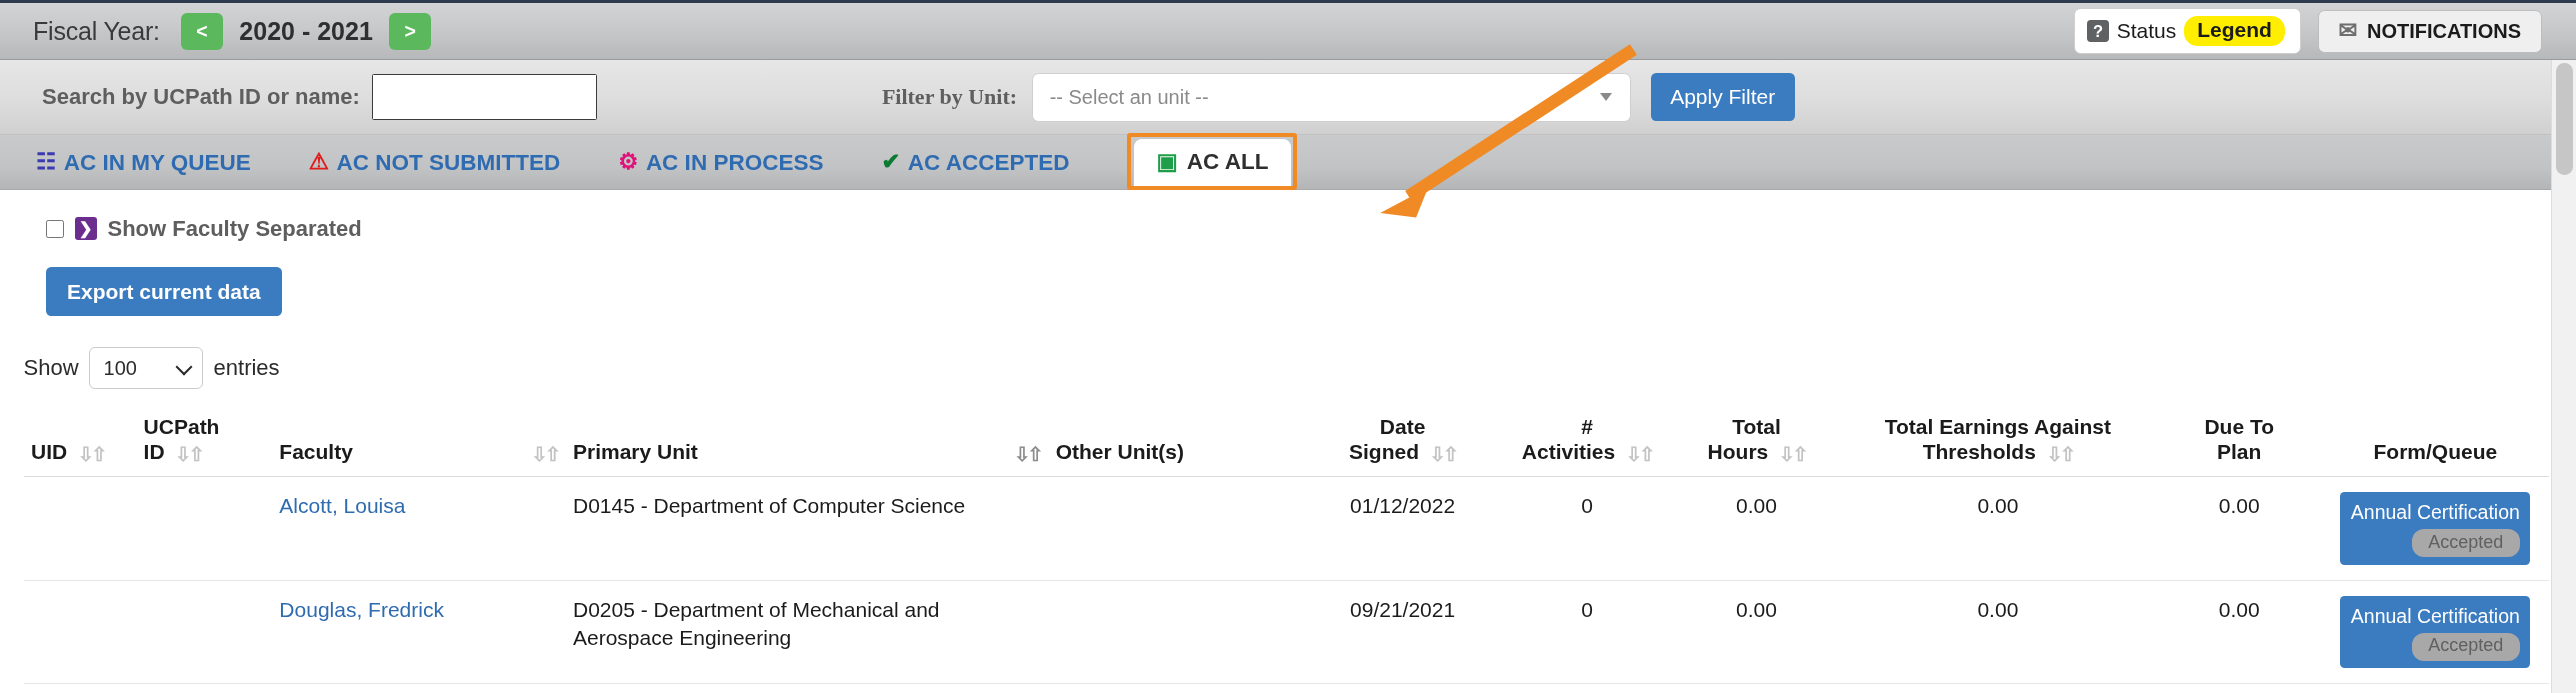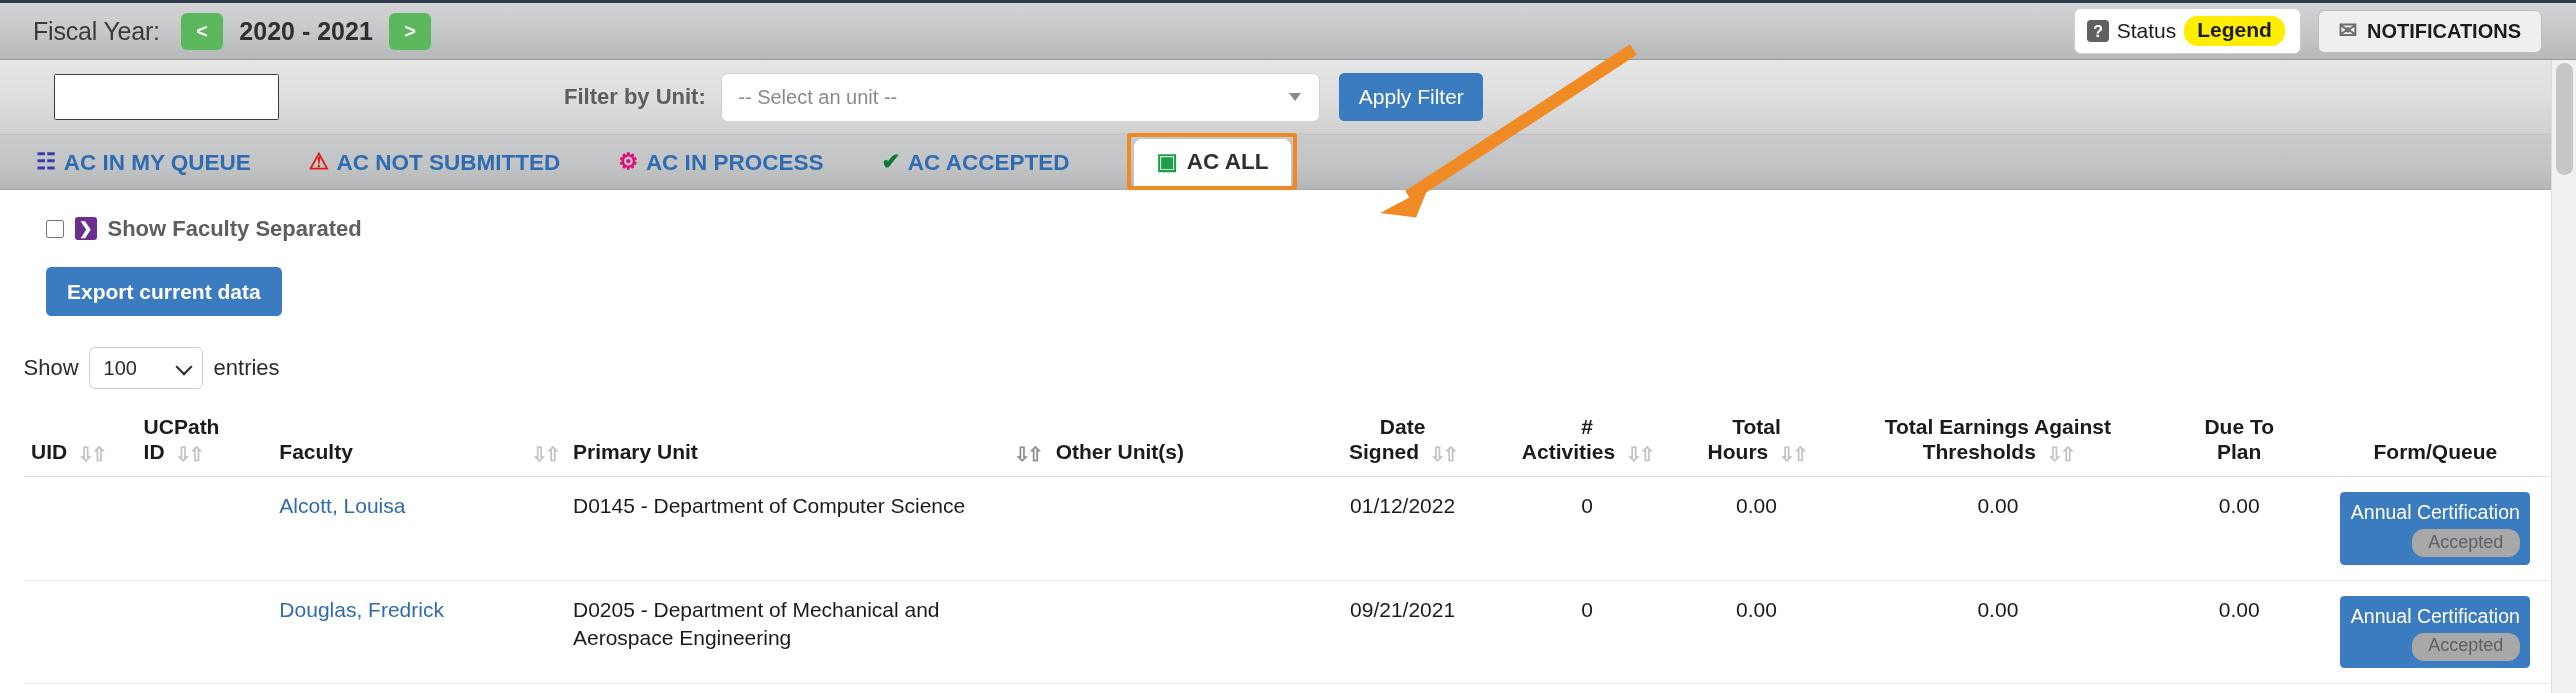--- a/index.html
+++ b/index.html
@@ -82,21 +82,21 @@
     background: linear-gradient(to bottom, #e6e6e6 0%, #dedede 50%, #d0d0d0 100%);
     display:flex; align-items:center; padding-left: 42px;
     border-bottom: 0.7px solid #c0c0c0;
   }
   .f-label { font-size: 22px; font-weight:bold; color:#5e5e5e; }
   .search-input {
     width: 225px; height: 46px; margin-left: 12px;
     background:#fff; border: 0.7px solid #3b3b3b; border-radius: 1.5px;
     font-size: 19.5px; padding: 0 9px; font-family:"Liberation Sans",sans-serif;
   }
-  .unit-label { font-size: 22px; font-weight:bold; color:#5e5e5e; margin-left: 285px; }
+  .unit-label { font-size: 22px; font-weight:bold; color:#5e5e5e; margin-left: 285px; font-family: Liberation Serif, serif; }
   .unit-select {
     position: relative; width: 599px; height: 49px; margin-left: 15px;
     background:#fff; border:0.7px solid #cfcfcf; border-radius: 6.7px;
     display:flex; align-items:center; padding: 0 16.5px; cursor:pointer;
   }
   .unit-select .ph { font-size: 20px; color:#8a8a8a; }
   .unit-select .caret {
     position:absolute; right: 18px; top: 50%; transform: translateY(-50%);
     width:0; height:0; border-left: 6.7px solid transparent; border-right: 6.7px solid transparent;
     border-top: 8.2px solid #8a8a8a;
@@ -214,20 +214,21 @@
       <span class="legend-pill">Legend</span>
     </div>
     <div class="notif-btn">
       <span class="env-icon">✉</span>
       <span>NOTIFICATIONS</span>
     </div>
   </div>
 </div>
 
 <div class="filterbar">
+  <span class="f-label">Search by UCPath ID or name:</span>
   <input class="search-input" type="text" value="" style="">
   <span class="unit-label">Filter by Unit:</span>
   <div class="unit-select">
     <span class="ph">-- Select an unit --</span>
     <span class="caret"></span>
   </div>
   <button class="apply-btn">Apply Filter</button>
 </div>
 
 <div class="tabstrip">

